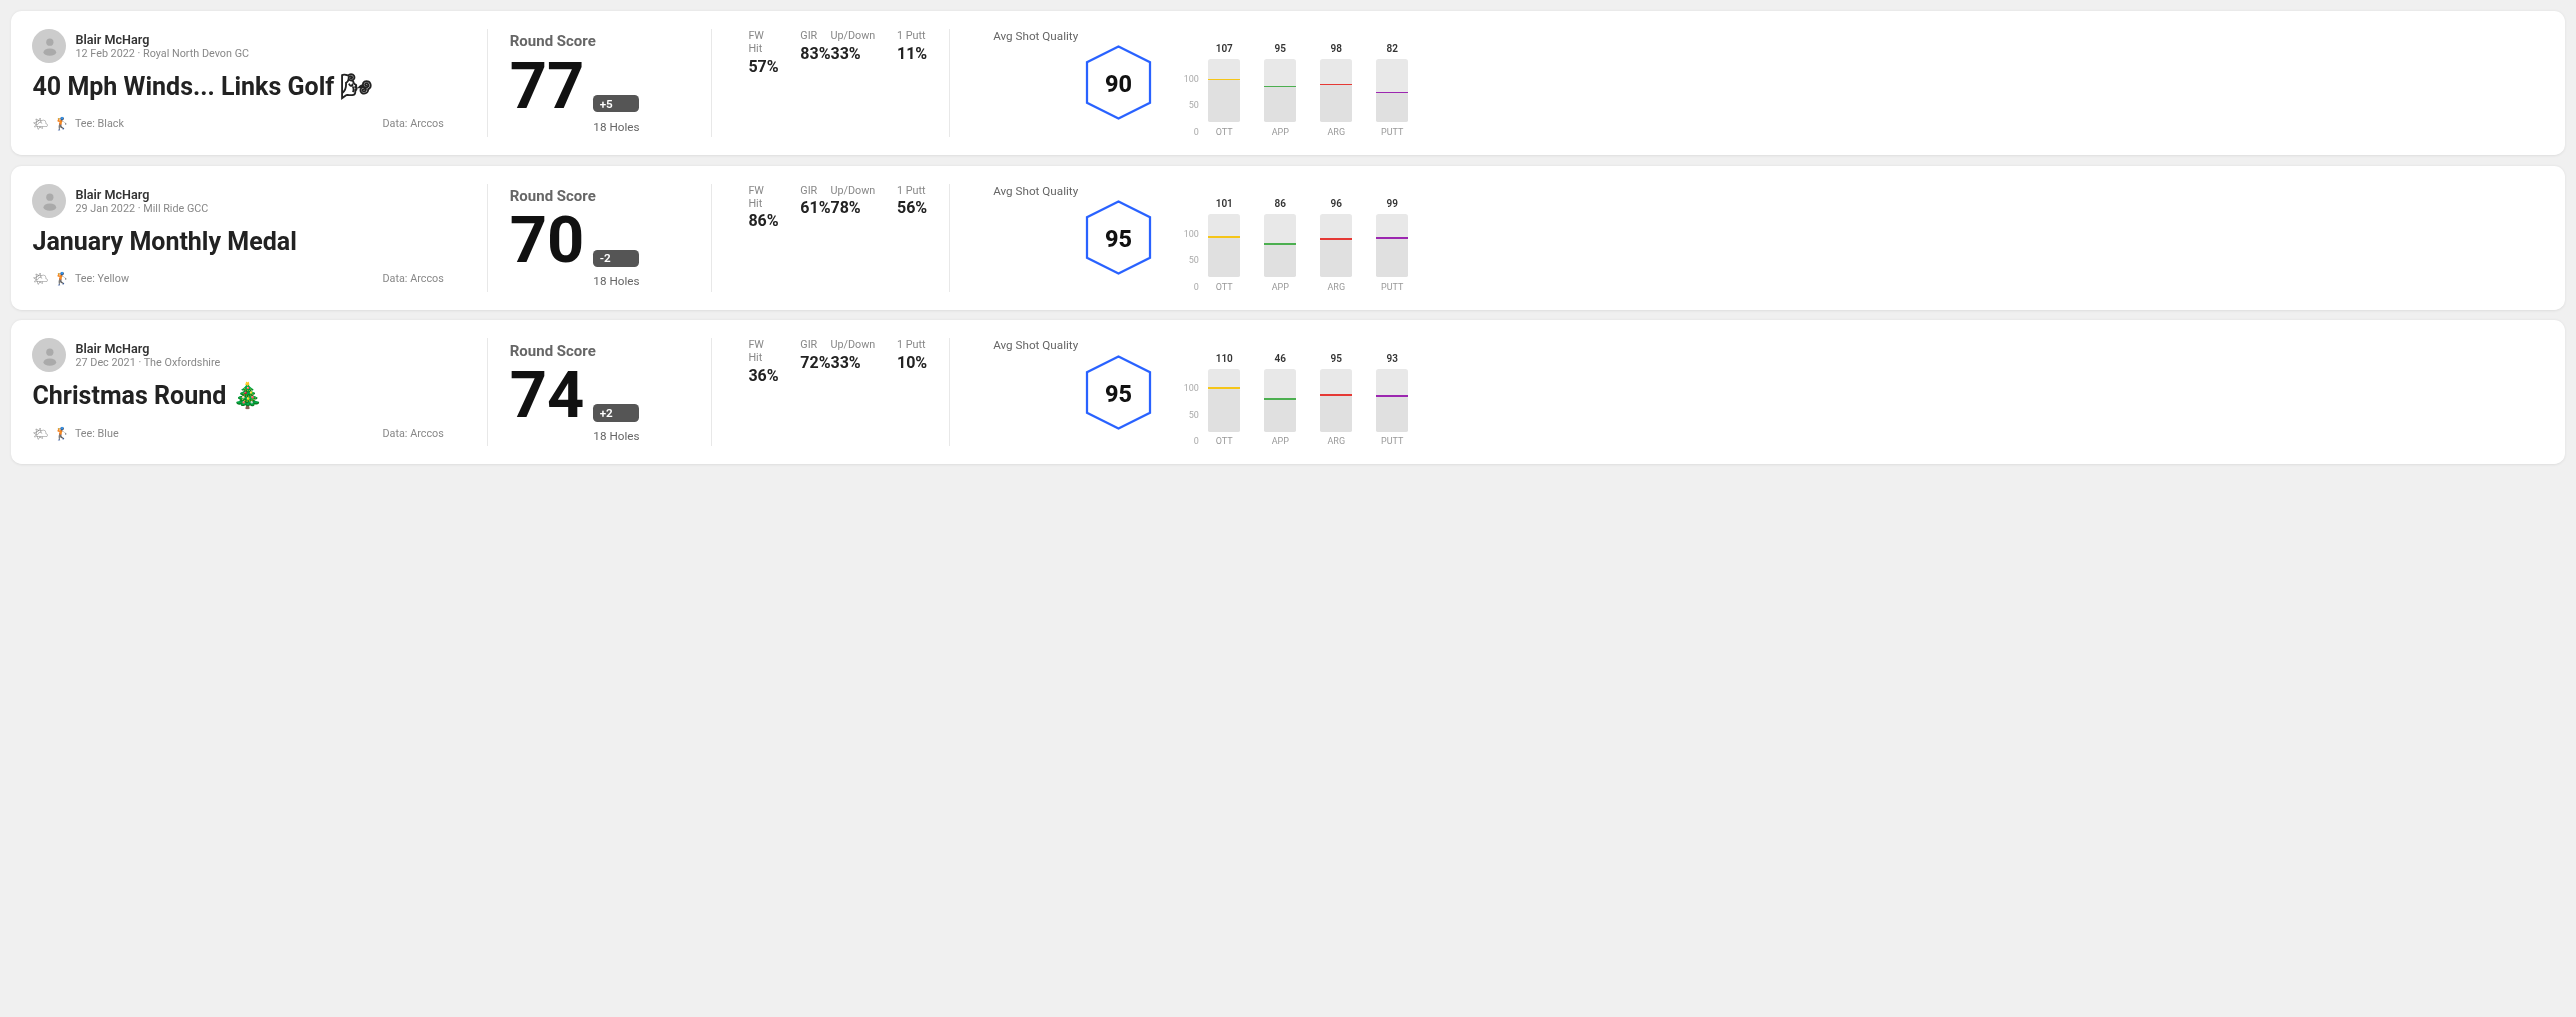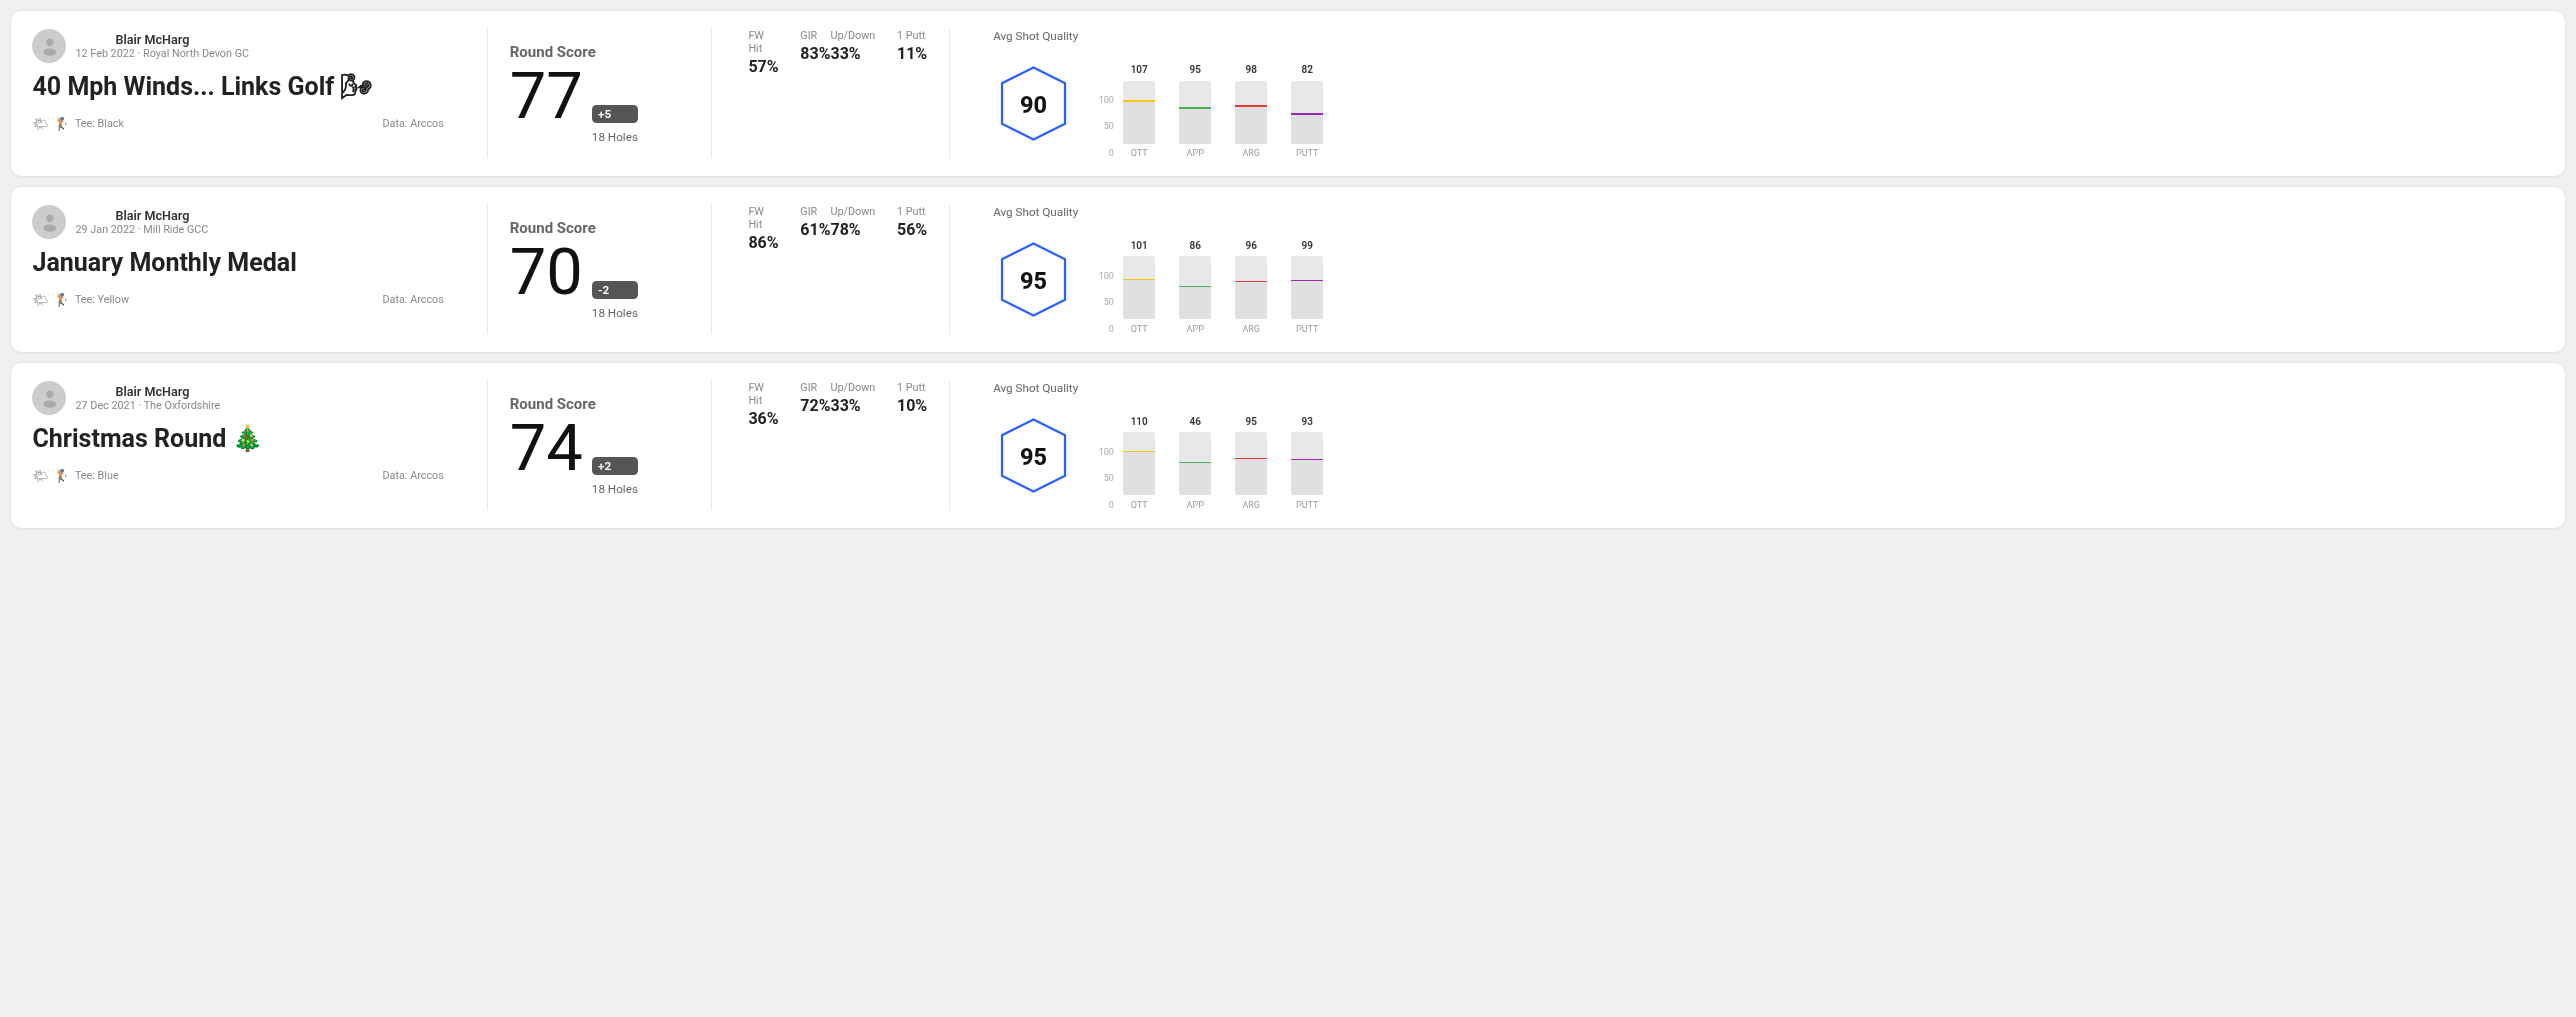--- a/index.html
+++ b/index.html
@@ -64,21 +64,20 @@
       align-items: center;
       justify-content: center;
       color: #888;
       font-size: 16px;
       flex-shrink: 0;
     }
     .user-info .user-name {
       font-size: 12.6px;
       font-weight: 600;
       color: #333;
-      margin-left: 40px;
     }
     .user-info .user-date {
       font-size: 10.8px;
       color: #888;
     }
     .round-title {
       font-size: 25px;
       font-weight: 700;
       color: #222;
       margin-bottom: 14.4px;
@@ -106,21 +105,21 @@
       margin-bottom: 3.6px;
       font-weight: bold;
     }
     .score-row {
       display: flex;
       align-items: baseline;
       gap: 9px;
     }
     .score-number {
       font-size: 65px;
-      font-weight: 400;
+      font-weight: 700;
       color: #111;
       line-height: 1;
       text-align: right;
     }
     .score-badge {
       background: #555;
       color: #fff;
       border-radius: 4.5px;
       padding: 1.8px 6.3px;
       font-size: 11.7px;
@@ -157,21 +156,20 @@
       width: 81px;
       height: 81px;
       flex-shrink: 0;
     }
     .hexagon-container svg {
       width: 81px;
       height: 81px;
     }
     .quality-section {
       display: flex;
-      flex-direction: column;
     }
     .chart-area {
       flex: 1;
     }
     .bar-chart {
       display: flex;
       gap: 16px;
       align-items: flex-end;
       height: 108px;
       position: relative;

